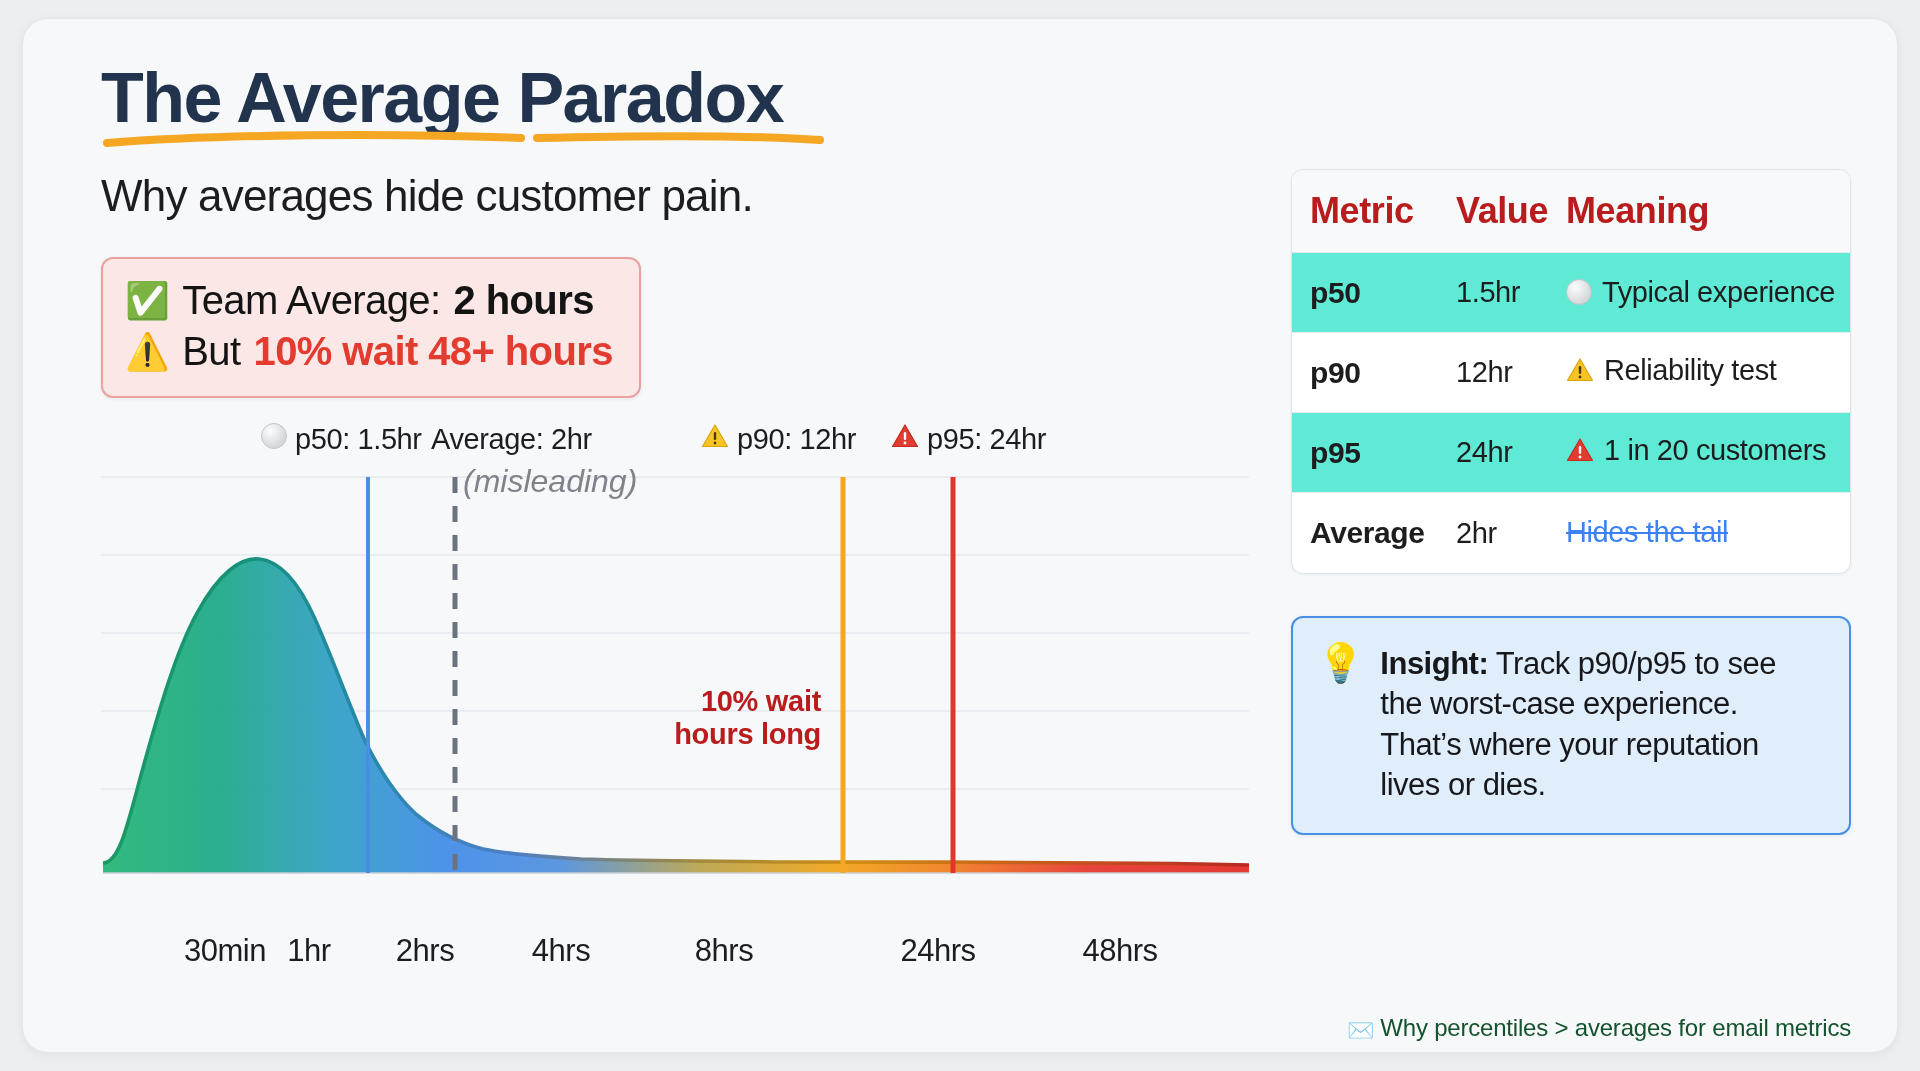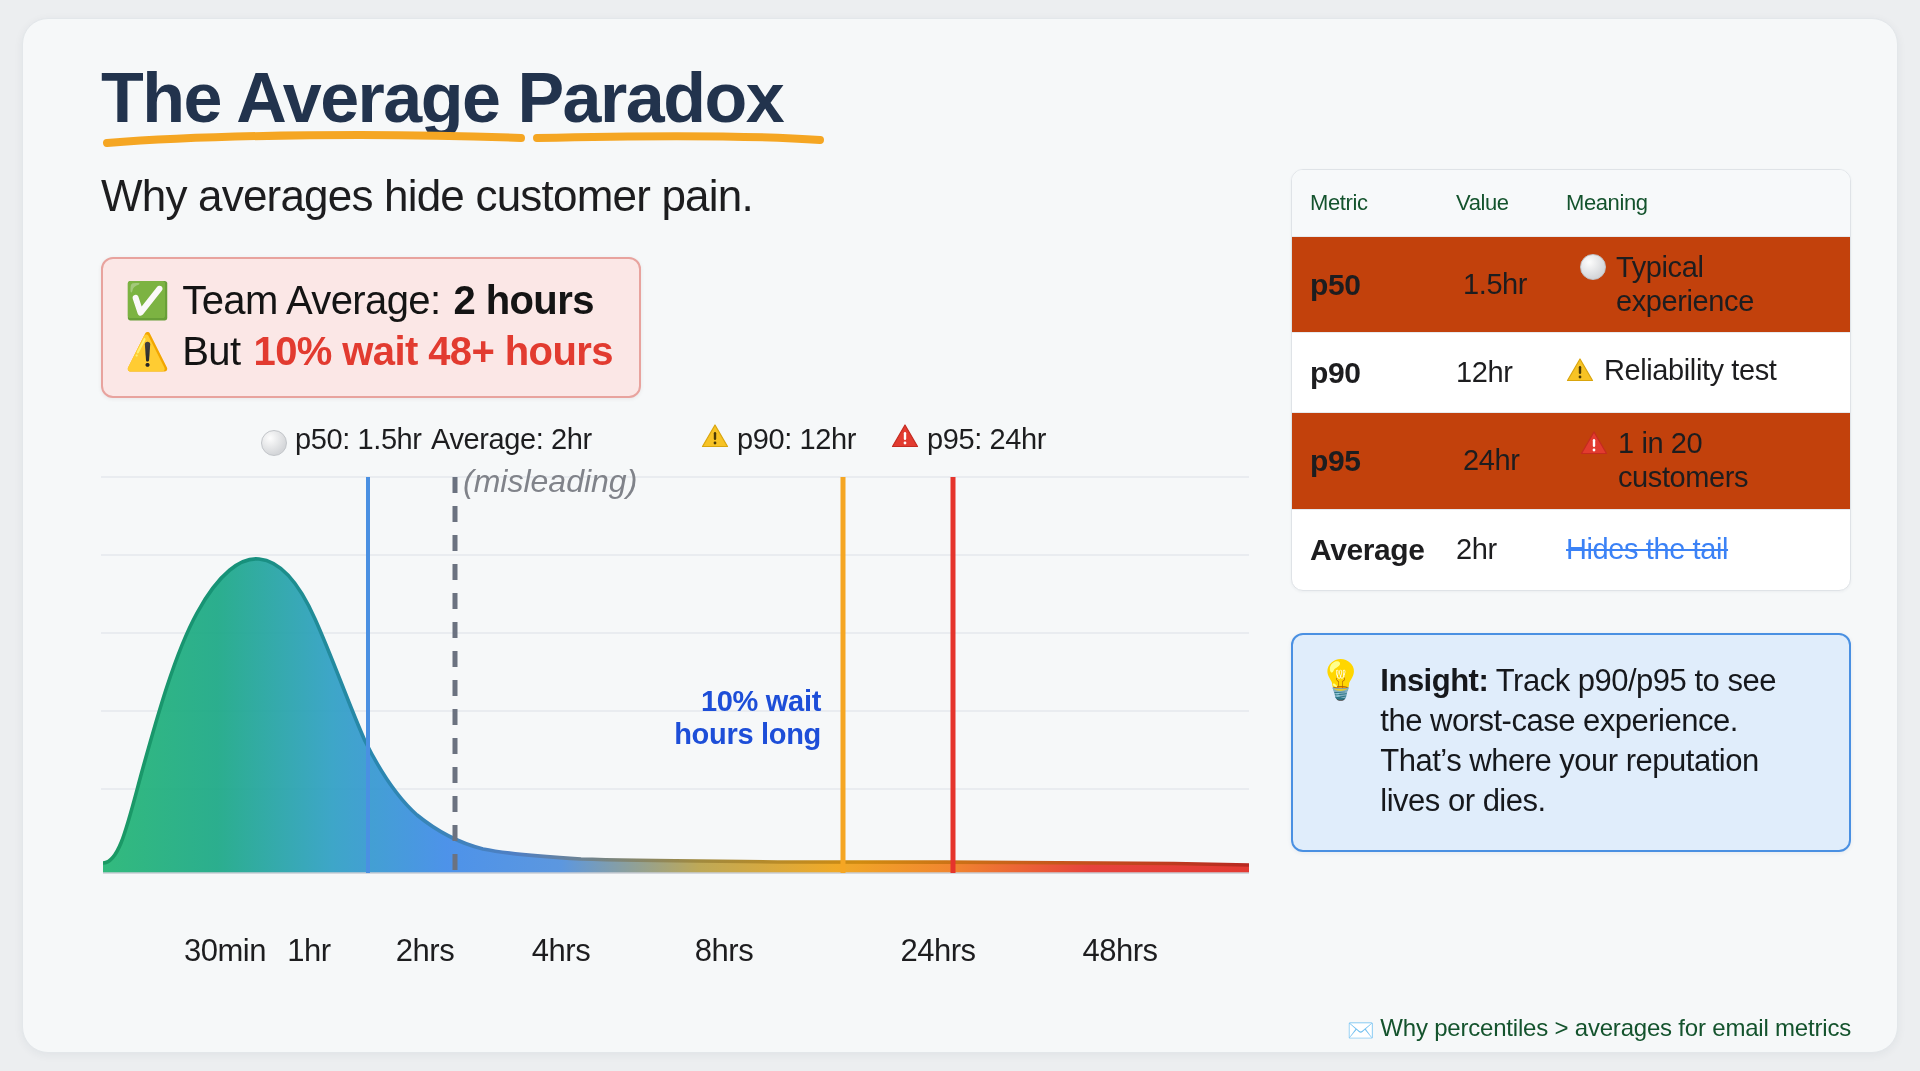--- a/index.html
+++ b/index.html
@@ -94,34 +94,34 @@
   }
   #chart-svg { position: absolute; left: 0; top: 0; }
 
   .marker-label {
     position: absolute;
     font-size: 29px;
     color: #1d1d1f;
     letter-spacing: -0.4px;
     white-space: nowrap;
     display: flex;
-    align-items: flex-end;
+    align-items: flex-start;
     gap: 8px;
   }
   .marker-sub {
     position: absolute;
     font-size: 32px;
     font-style: italic;
     color: #80838a;
     white-space: nowrap;
   }
   #tail-note {
     position: absolute;
     font-size: 29px;
-    color: #1d4ed8;
+    color: #b91c1c;
     font-weight: bold;
     text-align: right;
     line-height: 1.13;
     letter-spacing: -0.3px;
     white-space: nowrap;
   }
 
   #xaxis {
     position: absolute;
     left: 0;
@@ -161,30 +161,30 @@
     width: 560px;
     border: 1px solid #dfe3e7;
     border-radius: 12px;
     background: #ffffff;
     overflow: hidden;
     box-shadow: 0 1px 3px rgba(40,50,70,0.05);
   }
   .trow { display: flex; align-items: center; border-bottom: 1px solid #e6eaee; }
   .trow:last-child { border-bottom: none; }
   .trow.head { background: #f7f9fa; }
-  .trow.alt  { background: #c2410c; gap: 7px; }
+  .trow.alt  { background: #5eead4; }
   .tcell { padding: 0 4px; }
   .c-metric  { width: 160px; padding-left: 18px; }
   .c-value   { width: 110px; }
   .c-meaning { flex: 1; padding-right: 12px; }
 
   .head .tcell {
-    font-size: 22px;
-    font-weight: normal;
-    color: #14532d;
+    font-size: 36px;
+    font-weight: bold;
+    color: #b91c1c;
     padding-top: 20px;
     padding-bottom: 20px;
     letter-spacing: -0.4px;
   }
   .trow:not(.head) { min-height: 80px; }
   .trow:not(.head) .tcell { padding-top: 14px; padding-bottom: 14px; }
   .m-name  { font-size: 30px; font-weight: bold; color: #1d1d1f; letter-spacing: -0.4px; }
   .m-value { font-size: 29px; color: #1d1d1f; letter-spacing: -0.4px; }
   .m-meaning {
     font-size: 29px;

